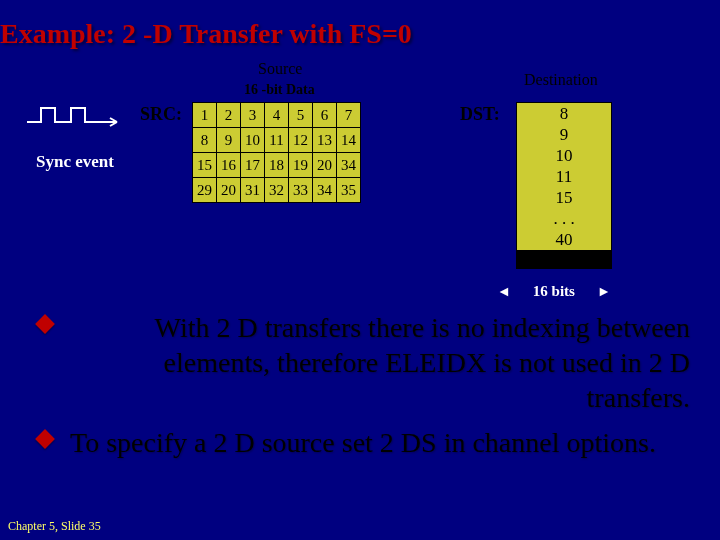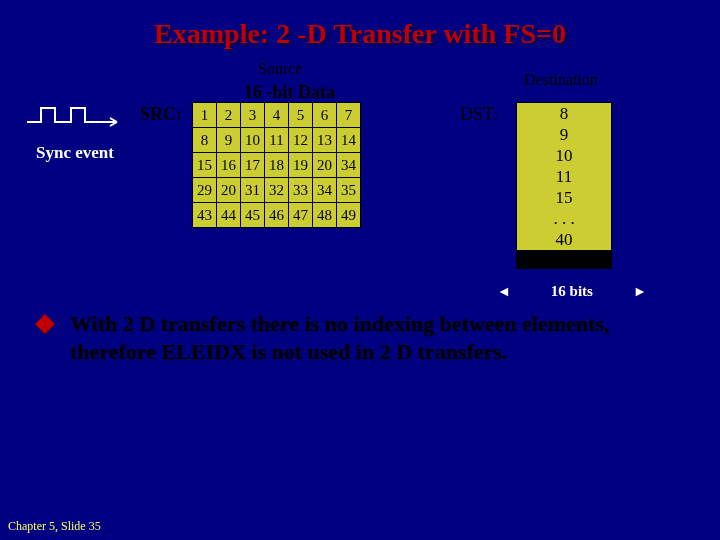--- a/index.html
+++ b/index.html
@@ -9,49 +9,49 @@
     background: #000080;
     font-family: "Times New Roman", serif;
     color: #000;
     overflow: hidden;
     position: relative;
   }
   .title {
     color: #c00000;
     font-weight: bold;
     font-size: 28px;
-    text-align: center;
+    text-align: left;
     padding: 18px 0 10px 0;
     text-shadow: 2px 2px 3px rgba(0,0,0,0.5);
   }
   .hdr-src { position:absolute; left:258px; top:60px; }
   .hdr-dst { position:absolute; left:524px; top:71px;text-align:right; }
-  .subhdr { position:absolute; left:244px; top:82px; font-weight:bold; font-size:18px; }
+  .subhdr { position:absolute; left:244px; top:82px; font-weight:bold; font-size:14px; }
 
   .sync-area {
     position: absolute;
     left: 20px; top: 102px;
     width: 110px;
     text-align: center;
   }
   .pulse {
     stroke: #fff; fill: none; stroke-width: 2;
   }
   .sync-label {
     color: #fff; font-weight: bold; font-size: 17px;
-    margin-top: 11px;
+    margin-top: 20px;
   }
 
   .src-label {
     position: absolute; left: 140px; top: 104px;
     font-weight: bold; font-size: 18px;
   }
   .dst-label {
     position: absolute; left: 460px; top: 104px;
-    font-weight: normal; font-size: 18px;
+    font-weight: bold; font-size: 18px;
   }
 
   .src-table {
     position: absolute; left: 192px; top: 102px;
     border-collapse: collapse;
     background: #cccc33;
   }
   .src-table td {
     border: 1px solid #000;
     width: 24px; height: 24px;
@@ -78,21 +78,21 @@
     height: 18px; background: #000;
   }
 
   .width-marker {
     position: absolute;
     left: 497px; top: 283px;
     display: flex; align-items: center;
     color: #fff; font-weight: bold; font-size: 15px;
   }
   .arrow { font-size: 14px; }
-  .width-txt { margin: 0 40px; }
+  .width-txt { margin: 0 22px; }
 
   .bullets {
     position: absolute;
     left: 38px; top: 310px;
     right: 30px;
   }
   .bullet-row {
     display: flex;
     align-items: flex-start;
     margin-bottom: 10px;
@@ -100,24 +100,25 @@
   .diamond {
     width: 14px; height: 14px;
     background: #c00000;
     transform: rotate(45deg);
     margin-top: 7px;
     margin-right: 18px;
     flex-shrink: 0;
     box-shadow: 1px 1px 2px rgba(0,0,0,0.4);
   }
   .bullet-text {
-    font-size: 22px;
-    font-weight: bold;
+    font-size: 28px;
+    font-weight: normal;
     line-height: 1.25;
     text-shadow: 1px 1px 2px rgba(0,0,0,0.3);
+    text-align: right;
   }
 
   .footer {
     position: absolute;
     left: 8px; bottom: 6px;
     color: #ffff66;
     font-size: 12px;
   }
 </style>
 </head>
@@ -171,29 +172,20 @@
         <td>34</td>
       </tr>
       <tr>
         <td>29</td>
         <td>20</td>
         <td>31</td>
         <td>32</td>
         <td>33</td>
         <td>34</td>
         <td>35</td>
-      </tr>
-      <tr>
-        <td>43</td>
-        <td>44</td>
-        <td>45</td>
-        <td>46</td>
-        <td>47</td>
-        <td>48</td>
-        <td>49</td>
       </tr>
     </tbody>
 </table>
 
 <div class="dst-box">
   <div id="dst-body">
       <div class="dst-row">8</div>
       <div class="dst-row">9</div>
       <div class="dst-row">10</div>
       <div class="dst-row">11</div>
@@ -208,15 +200,19 @@
   <span class="arrow">◄</span>
   <span class="width-txt">16 bits</span>
   <span class="arrow">►</span>
 </div>
 
 <div class="bullets">
   <div class="bullet-row">
     <div class="diamond"></div>
     <div class="bullet-text">With 2 D transfers there is no indexing between elements, therefore ELEIDX is not used in 2 D transfers.</div>
   </div>
+  <div class="bullet-row">
+    <div class="diamond"></div>
+    <div class="bullet-text">To specify a 2 D source set 2 DS in channel options.</div>
+  </div>
 </div>
 
 <div class="footer">Chapter 5, Slide 35</div>
 
 </body></html>

